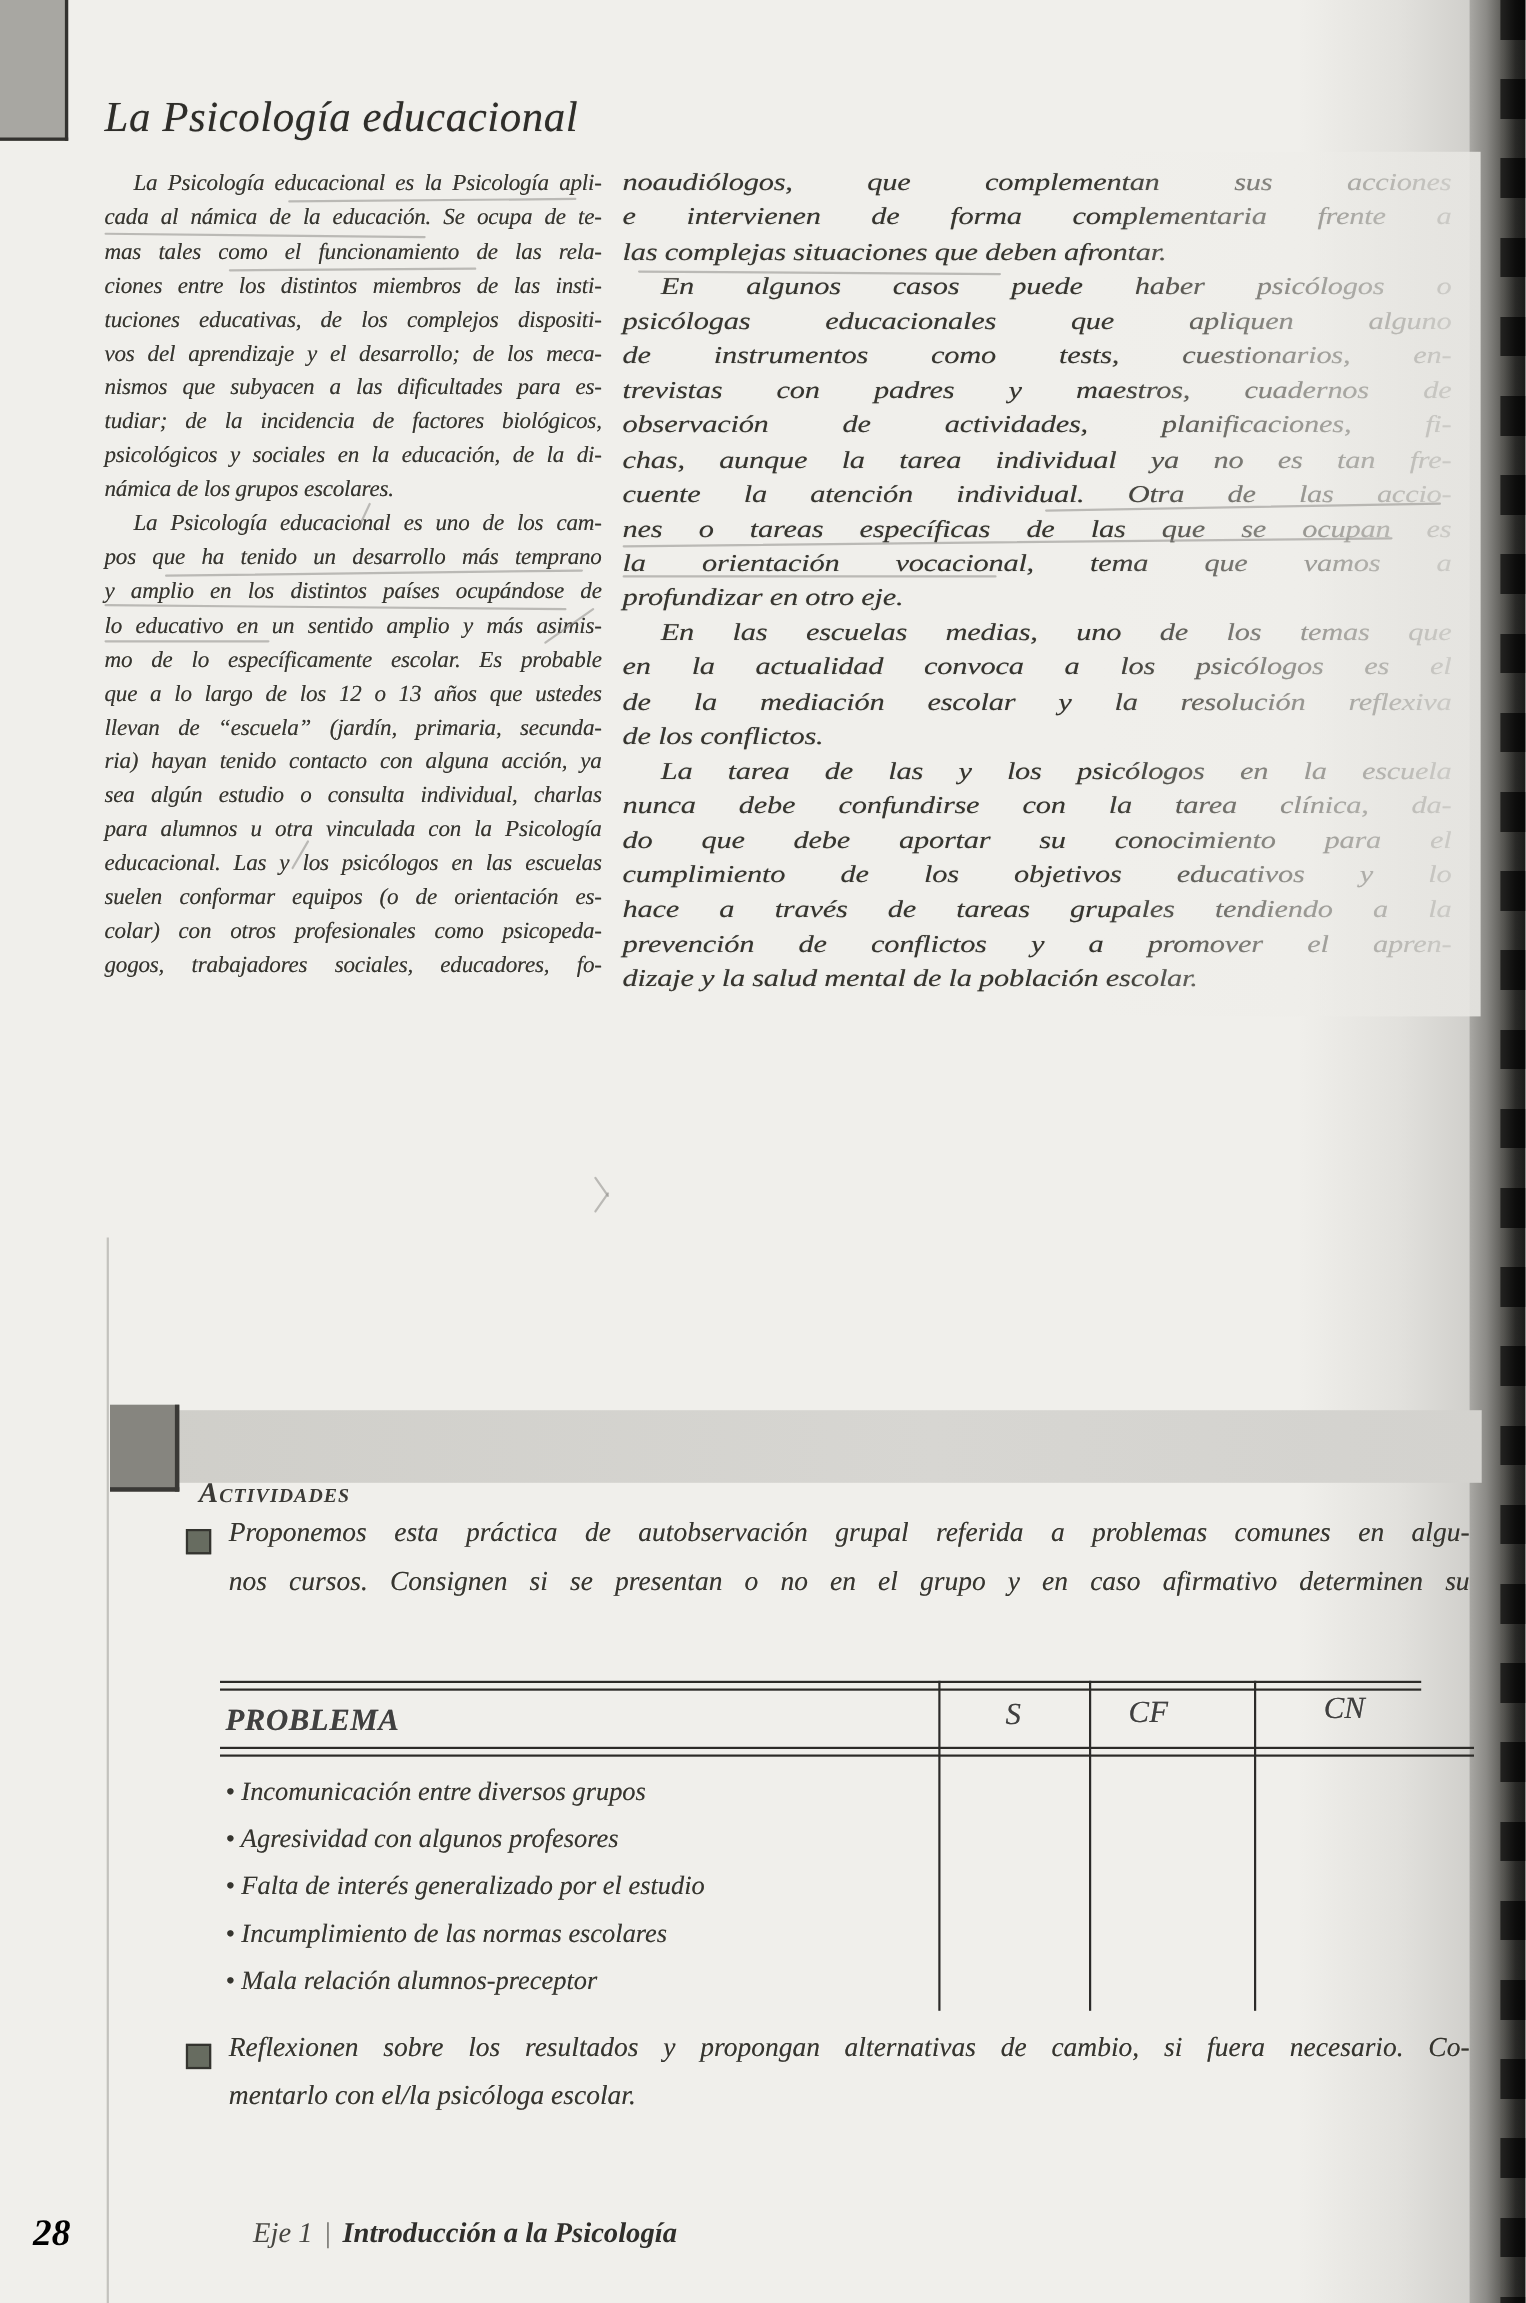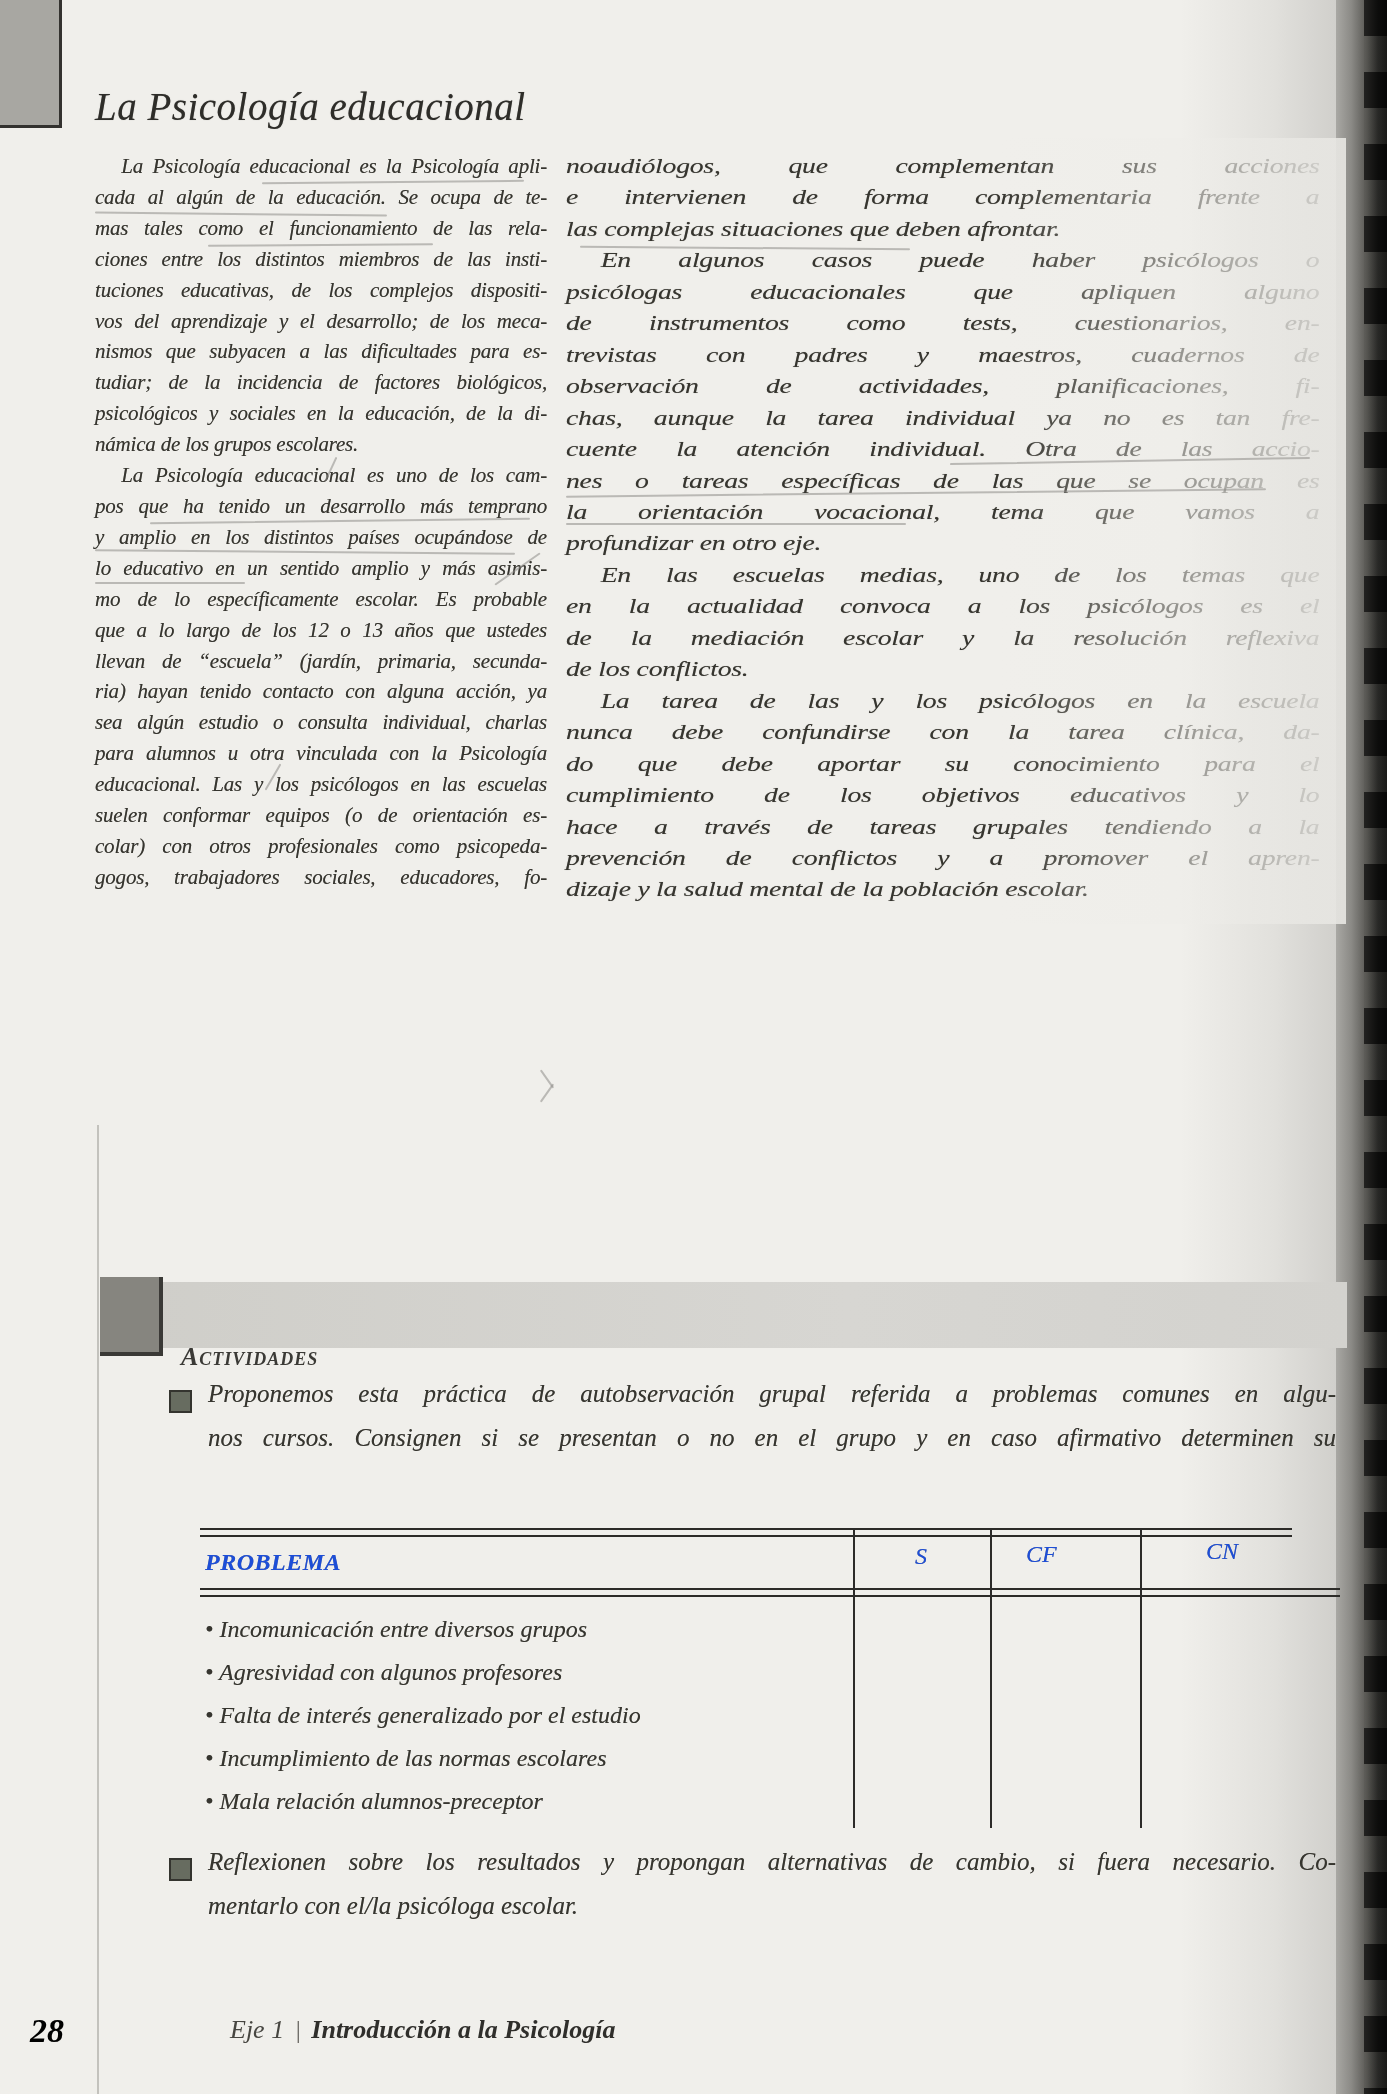--- a/index.html
+++ b/index.html
@@ -48,21 +48,21 @@
     text-shadow:0 0 0.6px rgba(54,53,47,0.5);}
   .act-text .line{text-align:justify;text-align-last:justify;}
   .act-text .line.end{text-align-last:left;}
 
   
   .rule{position:absolute;height:9px;border-top:2px solid #2c2b28;border-bottom:2px solid #2c2b28;}
   .rule.top{left:200px;top:1528px;width:1092px;}
   .rule.mid{left:200px;top:1588px;width:1140px;}
   .vline{position:absolute;top:1528px;width:2px;height:300px;background:#2c2b29;}
   .vline.v1{left:853px;} .vline.v2{left:990px;} .vline.v3{left:1140px;}
-  .th{position:absolute;font-size:24px;color:#1d4ed8;text-shadow:0 0 0.6px rgba(47,46,42,0.5);}
+  .th{position:absolute;font-size:28px;color:#404040;text-shadow:0 0 0.6px rgba(47,46,42,0.5);}
   .th.problema{left:205px;top:1549px;font-weight:700;letter-spacing:0.5px;}
   .th.cS{left:891px;top:1543px;width:60px;text-align:center;}
   .th.cCF{left:1026px;top:1541px;width:80px;text-align:left;}
   .th.cCN{left:1182px;top:1538px;width:80px;text-align:center;}
   .prob-rows{position:absolute;left:205px;top:1608px;width:640px;font-size:24px;
     text-shadow:0 0 0.6px rgba(54,53,47,0.5);}
   .prob-row{height:43px;line-height:43px;white-space:nowrap;}
   .prob-row::before{content:"• ";}
 
   
@@ -79,21 +79,21 @@
   <div class="corner-block"></div>
   <div class="edge-shade"></div>
   <div class="edge-band"></div>
   <div class="edge-blobs"></div>
   <div class="gutter-line"></div>
 
   <h1 class="title">La Psicología educacional</h1>
 
   <div class="col left">
       <div class="line indent">La Psicología educacional es la Psicología apli-</div>
-      <div class="line">cada al algún de la educación. Se ocupa de te-</div>
+      <div class="line">cada al námica de la educación. Se ocupa de te-</div>
       <div class="line">mas tales como el funcionamiento de las rela-</div>
       <div class="line">ciones entre los distintos miembros de las insti-</div>
       <div class="line">tuciones educativas, de los complejos dispositi-</div>
       <div class="line">vos del aprendizaje y el desarrollo; de los meca-</div>
       <div class="line">nismos que subyacen a las dificultades para es-</div>
       <div class="line">tudiar; de la incidencia de factores biológicos,</div>
       <div class="line">psicológicos y sociales en la educación, de la di-</div>
       <div class="line end">námica de los grupos escolares.</div>
       <div class="line indent">La Psicología educacional es uno de los cam-</div>
       <div class="line">pos que ha tenido un desarrollo más temprano</div>

